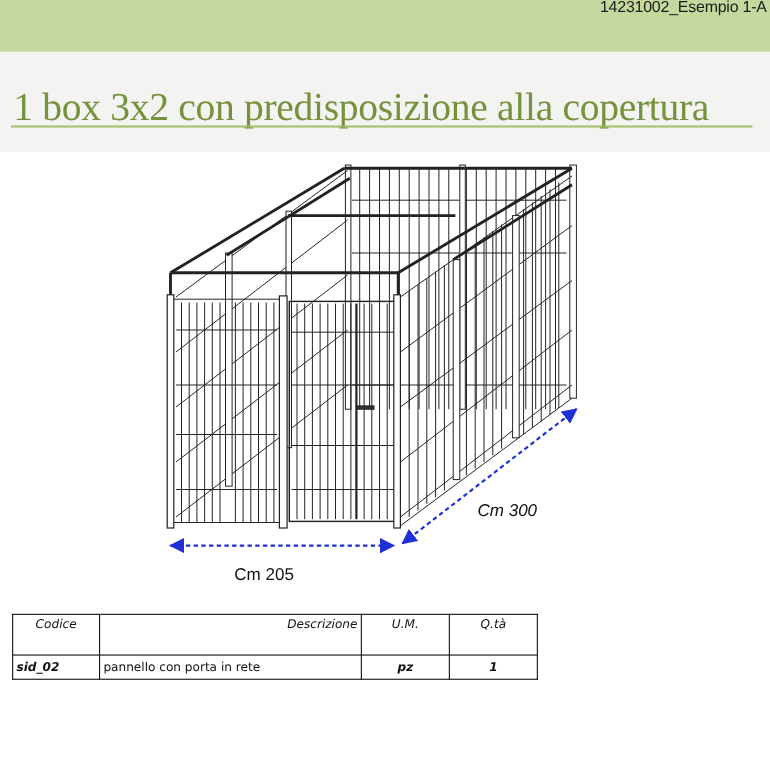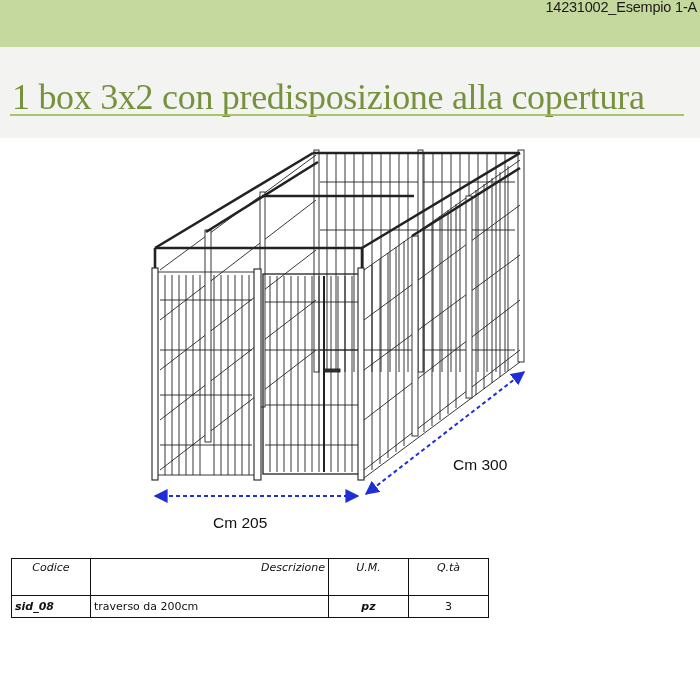--- a/index.html
+++ b/index.html
@@ -5,21 +5,21 @@
   html, body { margin:0; padding:0; }
   body { width:700px; height:700px; position:relative; background:#ffffff; overflow:hidden; font-family:"Liberation Sans", sans-serif; }
   .top-band { position:absolute; left:0; top:0; width:700px; height:58px; background:#c5d89d; }
   .doc-code { position:absolute; right:3px; top:-1px; font-family:"Liberation Sans", sans-serif; font-size:14.5px; color:#1a1a1a; letter-spacing:-0.2px; }
   .title-band { position:absolute; left:0; top:47px; width:700px; height:91px; background:#f3f3f2; }
   .page-title { position:absolute; left:12px; top:76px; font-family:"Liberation Serif", "DejaVu Serif", serif; font-size:36px; color:#76923c; letter-spacing:-0.3px; white-space:nowrap; }
   .title-rule { position:absolute; left:10px; top:114px; width:674px; height:2px; background:#9bbb59; opacity:0.85; }
   .drawing { position:absolute; left:130px; top:140px; width:420px; height:400px; }
   .dim-label { position:absolute; font-family:"Liberation Sans", sans-serif; font-size:15.5px; color:#111; }
   .dim-width { left:213px; top:514px; }
-  .dim-length { left:453px; top:456px; }
+  .dim-length { left:434px; top:456px;font-style:italic; }
   table.bom { position:absolute; left:11px; top:558px; border-collapse:collapse; font-family:"DejaVu Sans", "Liberation Sans", sans-serif; font-size:11px; color:#111; }
   table.bom td, table.bom th { border:1.5px solid #111; padding:0 3px; height:21px; vertical-align:middle; }
   table.bom th { height:34px; vertical-align:top; padding-top:2px; font-style:italic; font-weight:normal; font-size:11px; }
   .c1 { width:72px; } .c2 { width:231px; } .c3 { width:73px; } .c4 { width:73px; }
   th.c1, th.c3, th.c4 { text-align:center; }
   th.c2 { text-align:right; }
   td.c1 { font-style:italic; font-weight:bold; text-align:left; }
   td.c2 { text-align:left; }
   td.c3 { font-style:italic; font-weight:bold; text-align:center; }
   td.c4 { text-align:center; }
@@ -185,19 +185,19 @@
   <thead>
     <tr>
       <th class="c1">Codice</th>
       <th class="c2">Descrizione</th>
       <th class="c3">U.M.</th>
       <th class="c4">Q.tà</th>
     </tr>
   </thead>
   <tbody>
     <tr>
-      <td class="c1">sid_08</td>
-      <td class="c2">traverso da 200cm</td>
+      <td class="c1">sid_02</td>
+      <td class="c2">pannello con porta in rete</td>
       <td class="c3">pz</td>
-      <td class="c4">3</td>
+      <td class="c4 bold-qty">1</td>
     </tr>
   </tbody>
 </table>
 
 </body></html>

